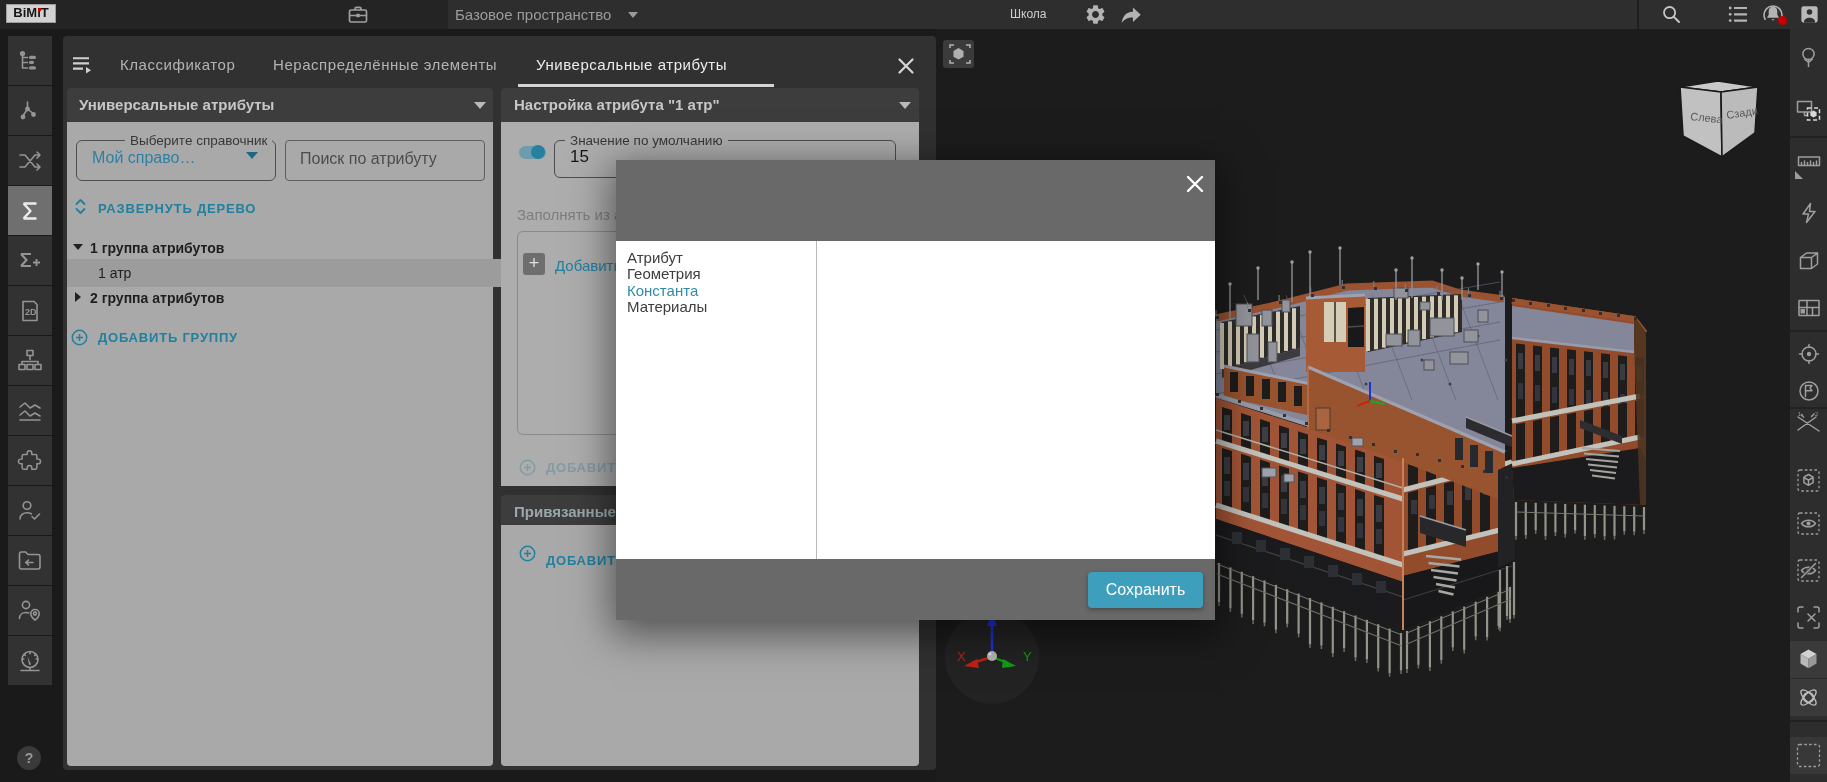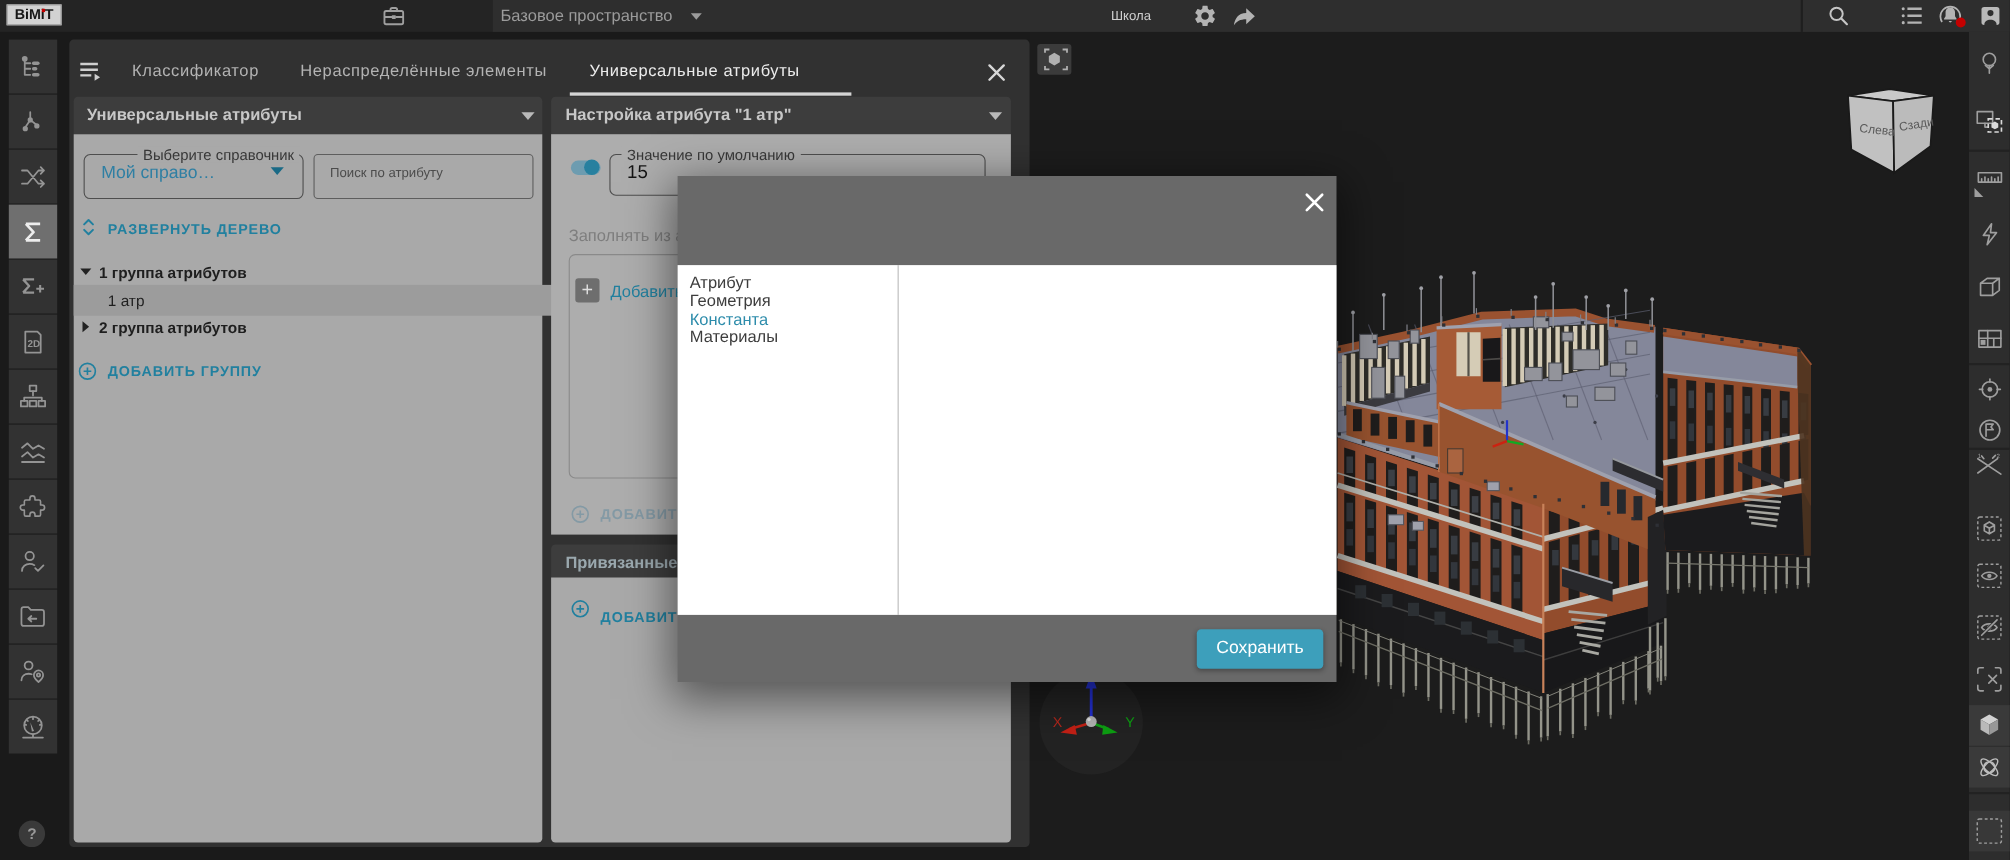--- a/index.html
+++ b/index.html
@@ -311,21 +311,21 @@
   </svg>
 
   <div class="card-h" style="left:4px;top:52px;width:426px;"><span style="margin-left:12px;">Универсальные атрибуты</span>
   <div class="abs" style="left:407px;top:14px;width:0;height:0;border-left:6px solid transparent;border-right:6px solid transparent;border-top:7px solid #b9b9b9;"></div></div>
   <div class="card-b" style="left:4px;top:86px;width:426px;height:644px;border-radius:0 0 4px 4px;">
     <div class="fset" style="left:9px;top:18px;width:198px;height:39px;">
       <div class="flabel" style="left:10px;margin-left:38px;">Выберите справочник</div>
       <div style="position:absolute;left:15px;top:8px;font-size:16px;color:#2f7fa3;">Мой справо…</div>
     </div>
     <div style="position:absolute;left:218px;top:18px;width:198px;height:39px;border:1.4px solid #5e5e5e;border-radius:4px;">
-      <div style="position:absolute;left:14px;top:9px;font-size:12px;color:#4c4c4c;">Поиск по атрибуту</div>
+      <div style="position:absolute;left:14px;top:9px;font-size:16px;color:#4c4c4c;">Поиск по атрибуту</div>
     </div>
 
     <div class="abs" style="left:179px;top:30px;width:0;height:0;border-left:6px solid transparent;border-right:6px solid transparent;border-top:7px solid #1a6a86;"></div>
     <svg class="abs" style="left:6px;top:76px;" width="15" height="17" viewBox="0 0 15 17">
       <path d="M3.5 6 L7.5 2 L11.5 6 M3.5 11 L7.5 15 L11.5 11" stroke="#21809f" stroke-width="1.8" fill="none" stroke-linecap="round" stroke-linejoin="round"></path>
     </svg>
     <div class="abs" style="left:6px;top:122px;width:0;height:0;border-left:5.5px solid transparent;border-right:5.5px solid transparent;border-top:6.5px solid #222;"></div>
     <div class="abs" style="left:8px;top:170px;width:0;height:0;border-top:5.5px solid transparent;border-bottom:5.5px solid transparent;border-left:6.5px solid #222;"></div>
     <svg class="abs" style="left:4px;top:207px;" width="17" height="17" viewBox="0 0 17 17">
       <circle cx="8.5" cy="8.5" r="7.2" stroke="#21809f" stroke-width="1.5" fill="none"></circle>

